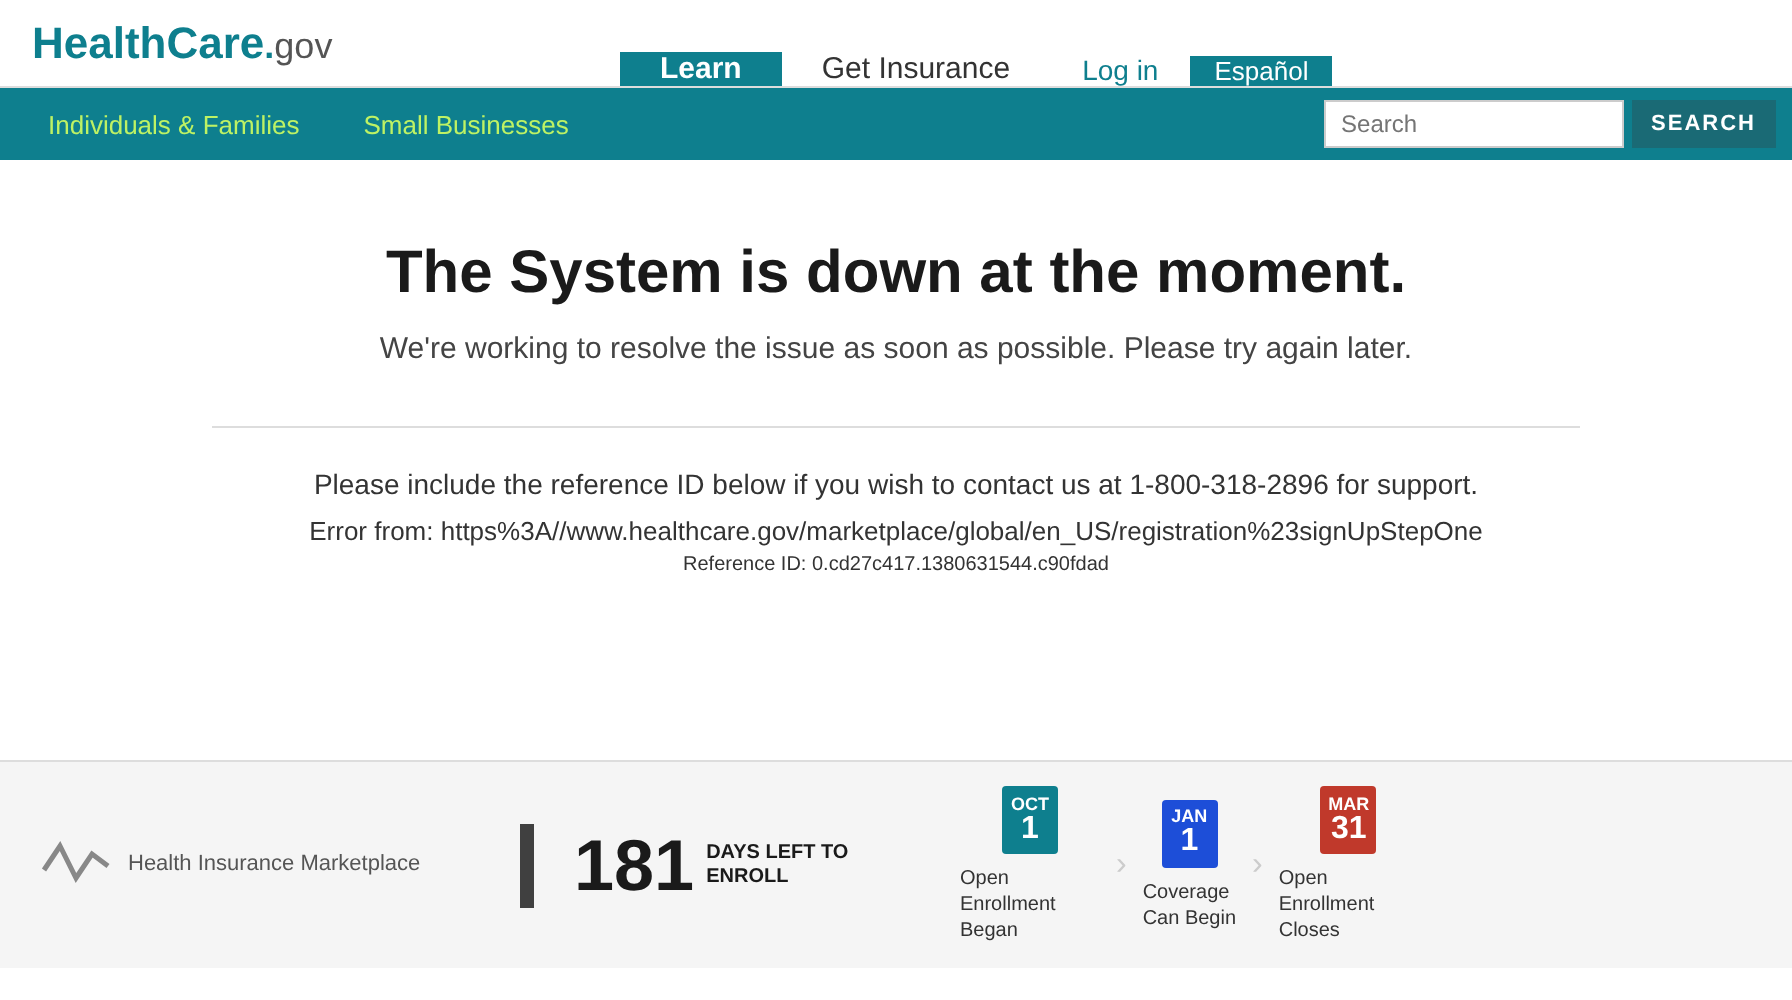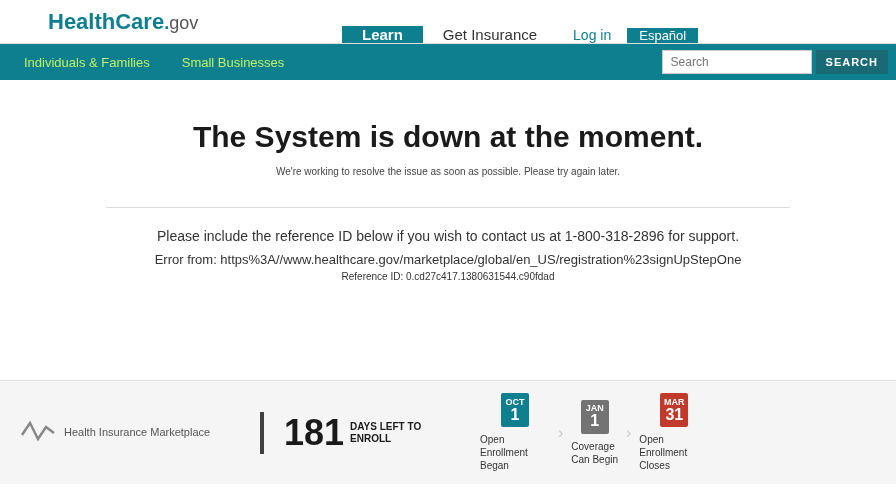--- a/index.html
+++ b/index.html
@@ -5,21 +5,20 @@
     * { margin: 0; padding: 0; box-sizing: border-box; }
     body { font-family: Arial, sans-serif; background: #fff; width: 896px; min-height: 500px; overflow-x: hidden; }
 
     
     .top-nav {
       display: flex;
       align-items: stretch;
       background: #fff;
       height: 44px;
       border-bottom: 1px solid #ddd;
-      padding-left: 32px;
     }
     .logo-area {
       display: flex;
       align-items: center;
       padding: 0 16px;
       flex: 0 0 310px;
     }
     .logo-health {
       font-size: 22px;
       font-weight: bold;
@@ -128,21 +127,21 @@
       text-align: center;
       min-height: 300px;
     }
     .system-down-title {
       font-size: 30px;
       font-weight: bold;
       color: #1a1a1a;
       margin-bottom: 12px;
     }
     .system-down-subtitle {
-      font-size: 10px;
+      font-size: 15px;
       color: #444;
       margin-bottom: 30px;
     }
     .divider-line {
       border: none;
       border-top: 1px solid #ddd;
       margin: 20px auto;
       width: 80%;
     }
     .reference-text {
@@ -183,21 +182,21 @@
     .footer-logo-text {
       font-size: 11px;
       color: #555;
       line-height: 1.3;
     }
     .footer-enrollment {
       display: flex;
       align-items: center;
       gap: 6px;
       flex: 0 0 200px;
-      border-left: 4px solid #404040;
+      border-left: 7px solid #404040;
       padding-left: 20px;
       margin-left: 20px;
     }
     .days-count {
       font-size: 36px;
       font-weight: bold;
       color: #1a1a1a;
     }
     .days-label {
       font-size: 10px;
@@ -222,21 +221,21 @@
     .timeline-box {
       display: flex;
       flex-direction: column;
       align-items: center;
       justify-content: center;
       width: 28px;
       height: 34px;
       border-radius: 2px;
     }
     .timeline-box.oct { background: #0e7f8e; }
-    .timeline-box.jan { background: #737373; }
+    .timeline-box.jan { background: #1d4ed8; }
     .timeline-box.mar { background: #c0392b; }
     .timeline-month {
       font-size: 9px;
       color: #fff;
       font-weight: bold;
       text-transform: uppercase;
       line-height: 1;
     }
     .timeline-day {
       font-size: 16px;

